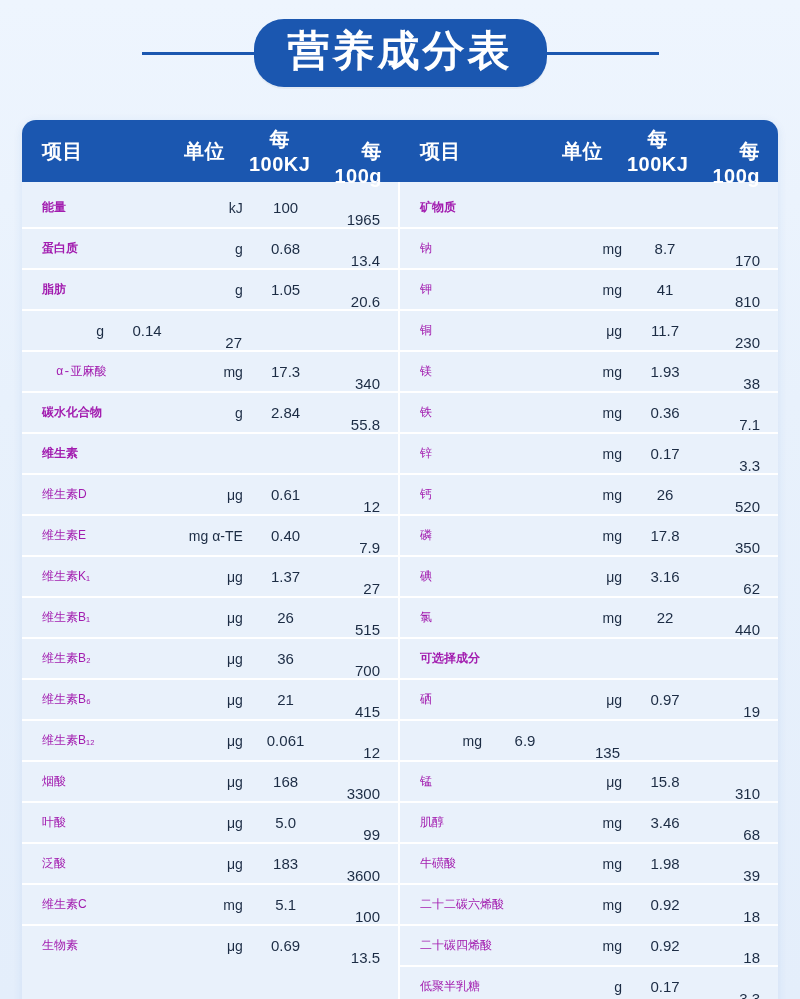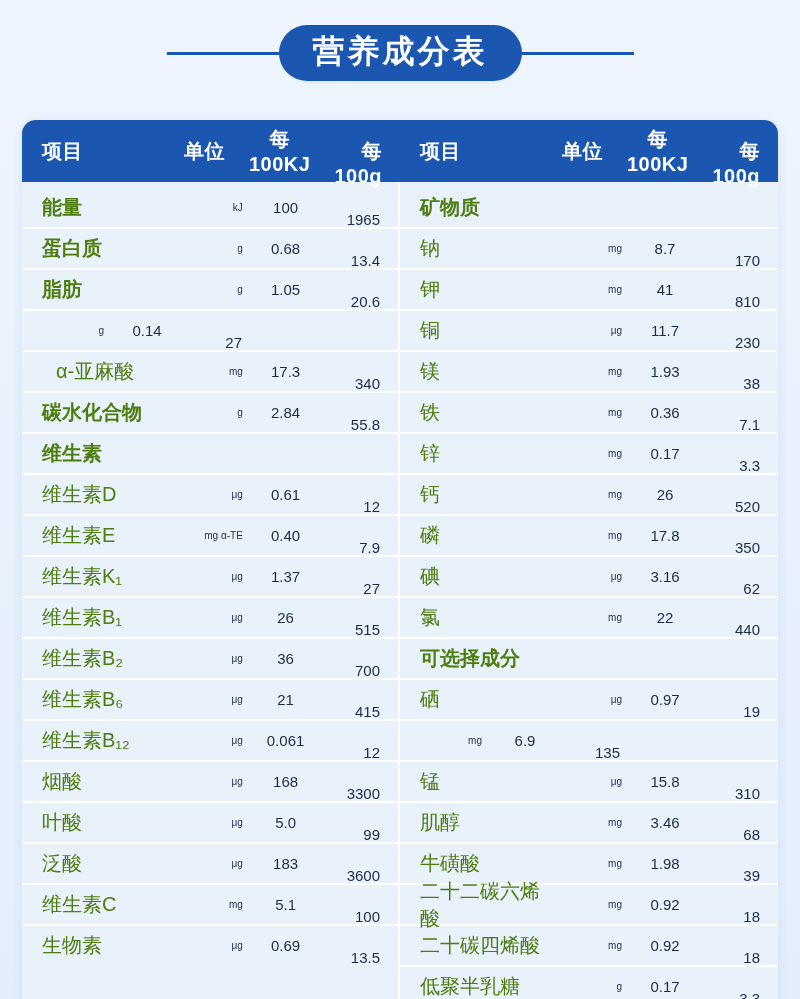--- a/index.html
+++ b/index.html
@@ -36,21 +36,21 @@
     width: 120px;
     flex: none;
   }
   .title-line.left { margin-right: -8px; }
   .title-line.right { margin-left: -8px; }
   .title-badge {
     background: #1b57b0;
     color: #ffffff;
     border-radius: 30px;
     padding: 9px 34px 12px 34px;
-    font-size: 32px;
+    font-size: 42px;
     font-weight: bold;
     letter-spacing: 3px;
     line-height: 1.1;
     position: relative;
     z-index: 2;
     box-shadow: 0 2px 0 rgba(0,0,0,0.04);
   }
   
   .card {
     position: absolute;
@@ -98,31 +98,31 @@
   }
   .tcol.left { border-right: 2px solid #ffffff; }
   .row {
     display: flex;
     align-items: center;
     height: 39px;
     border-bottom: 2px solid #ffffff;
   }
   .row:last-child { border-bottom: none; }
   .row .c-item {
-    font-size: 20px;
-    color: #4d7c0f;
+    font-size: 12px;
+    color: #a21caf;
   }
   .row.bold .c-item { font-weight: bold; }
   .row.section .c-item { font-weight: bold; }
   .row .c-unit, .row .c-kj, .row .c-g {
     font-size: 15px;
     color: #1c2c44;
   }
-  .row .c-unit { font-size: 10px; }
-  .row.indent .c-item { padding-left: 34px; }
+  .row .c-unit { font-size: 14px; }
+  .row.indent .c-item { padding-left: 34px; font-family: Liberation Mono, monospace; }
 </style>
 </head>
 <body>
 
 <div class="page">
 
   <div class="title-wrap">
     <div class="title-line left"></div>
     <div class="title-badge">营养成分表</div>
     <div class="title-line right"></div>

